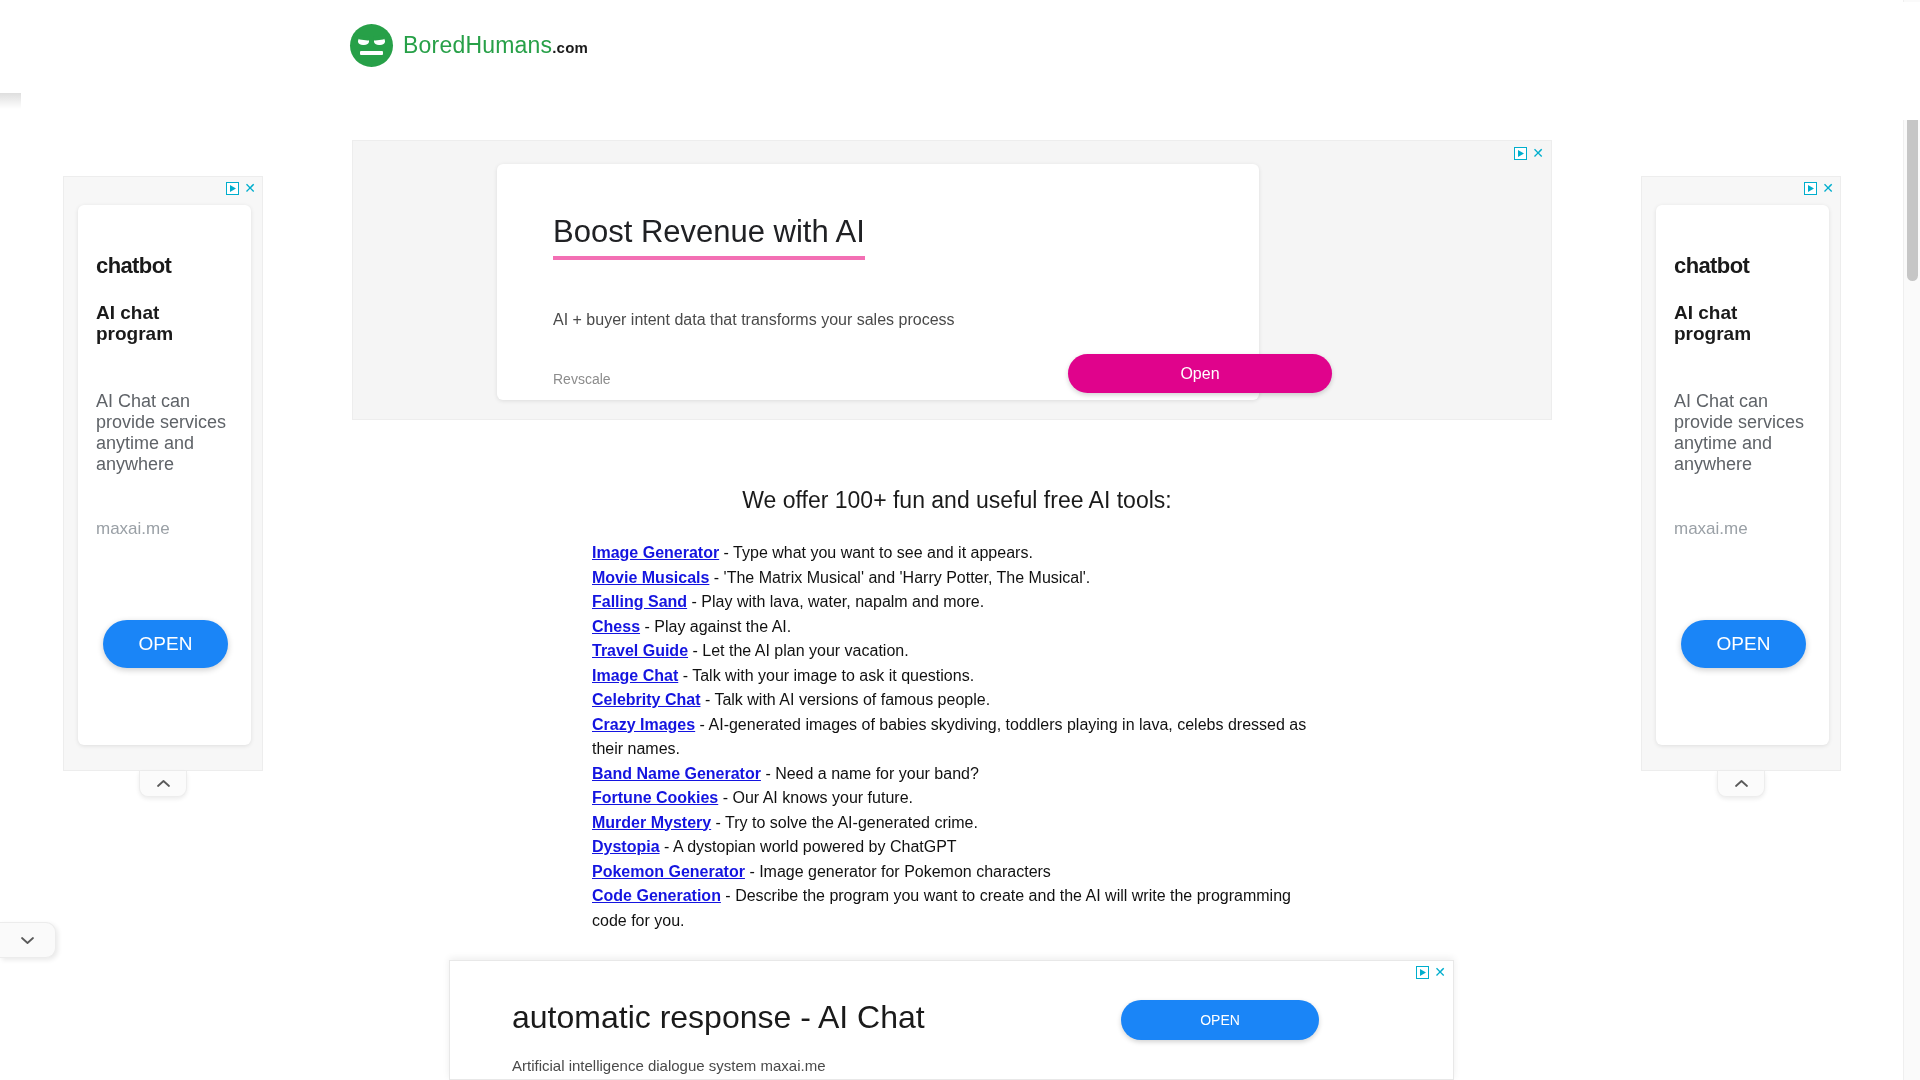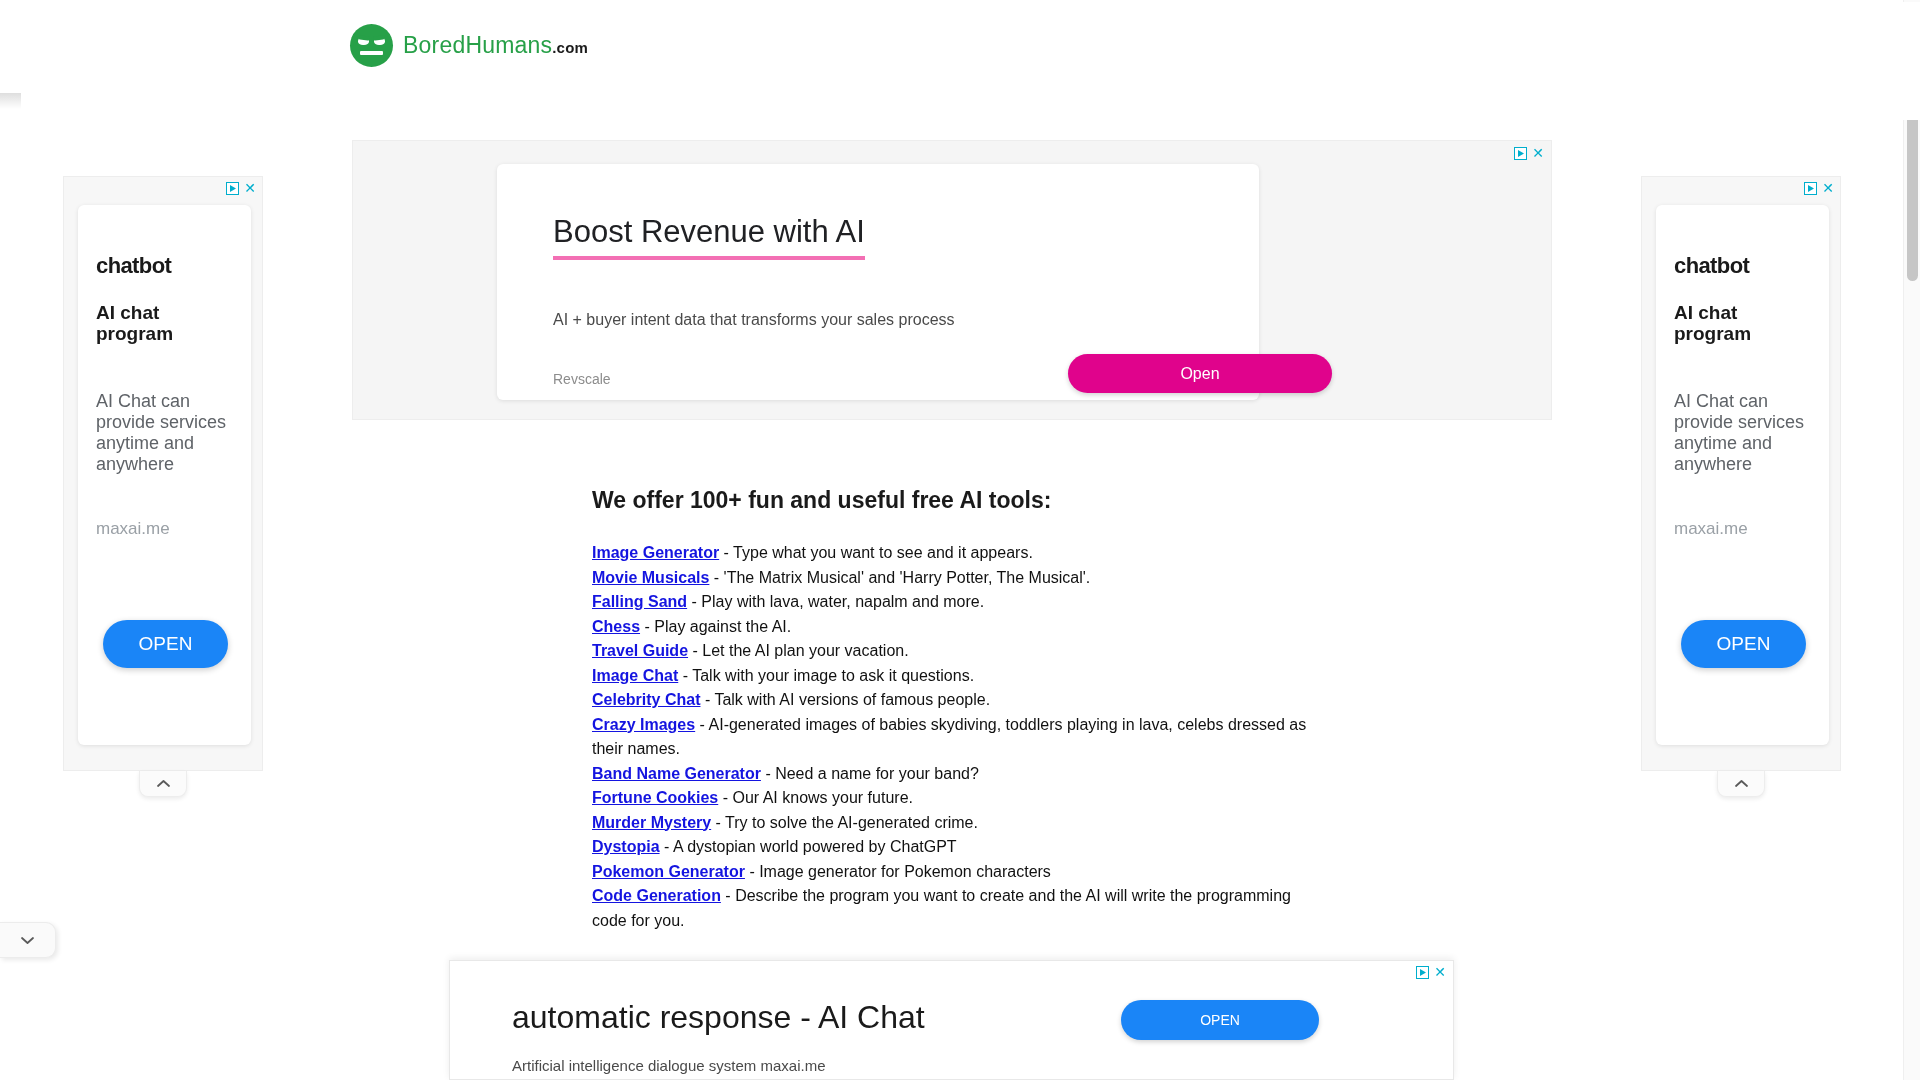--- a/index.html
+++ b/index.html
@@ -135,22 +135,22 @@
   }
   .side-collapse.left  { left: 139px; }
   .side-collapse.right { left: 1717px; }
   .chev { width: 15px; height: 9px; display: block; }
 
   
   .content {
     position: absolute; left: 592px; top: 487px; width: 730px;
   }
   .content-heading {
-    font-size: 23px; font-weight: 700; color: #1a1a1a;
-    margin-bottom: 27px; white-space: nowrap;
+    font-size: 23px; font-weight: 400; color: #1a1a1a;
+    text-align: center; margin-bottom: 27px; white-space: nowrap;
   }
   .tool-line {
     font-size: 16px; color: #111111; line-height: 24.5px;
   }
   .tool-link {
     color: #1414e0; font-weight: 700; text-decoration: underline;
     cursor: pointer;
   }
 
   

